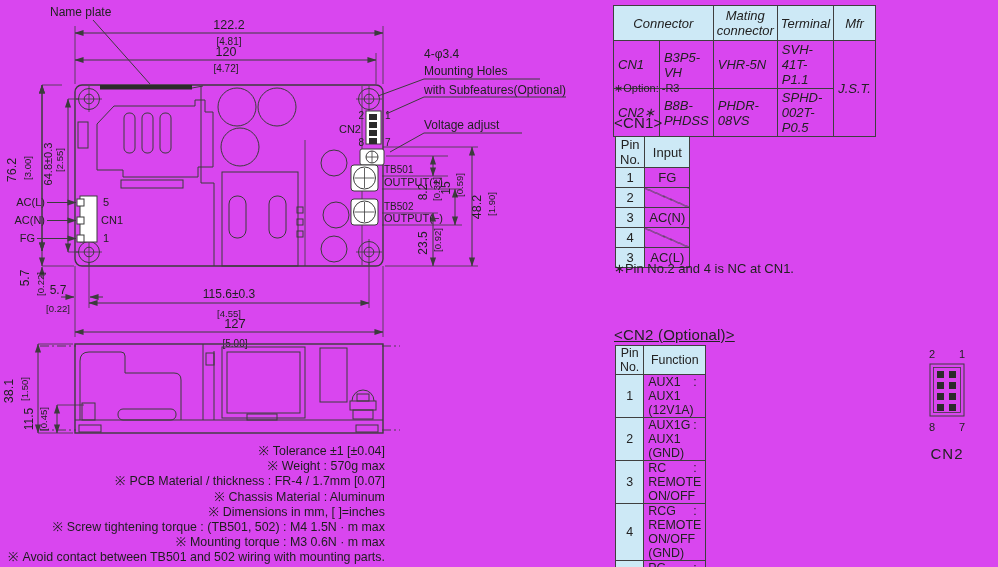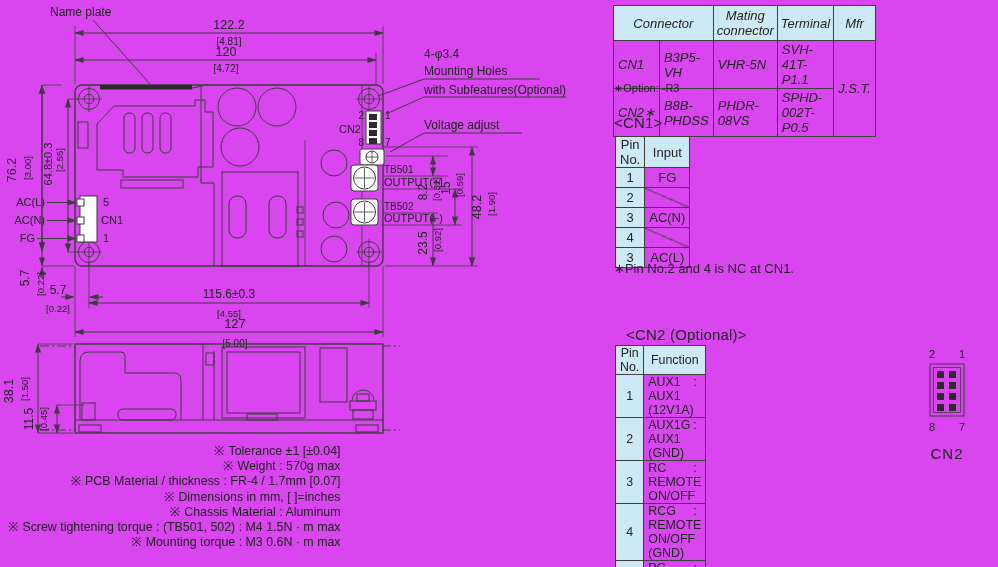--- a/index.html
+++ b/index.html
@@ -24,21 +24,21 @@
   table{border-collapse:collapse;color:#222;}
   .ctable{position:absolute;left:1px;top:5px;font-size:13px;border:1.5px solid #3f3f3f;}
   .ctable th,.ctable td{border:1px solid #3f3f3f;padding:1px 4px;height:20px;font-style:italic;}
   .ctable th{background:#cde9f6;font-weight:normal;text-align:center;padding:2px 3px;}
   .w1{width:44px;} .w2{width:80px;} .w3{width:78px;} .w4{width:104px;margin-left:28px;} .w5{width:32px;}
   .cellflex{display:flex;justify-content:space-between;align-items:center;}
   .ctr{text-align:center;}
   .optnote{position:absolute;left:2px;top:82px;font-size:11px;white-space:nowrap;}
   .sect-title{position:absolute;font-size:15px;letter-spacing:0.2px;white-space:nowrap;}
   .t-cn1{left:2px;top:114px;}
-  .t-cn2{left:14px;top:326px;}
+  .t-cn2{left:2px;top:326px;text-decoration:underline;}
   .pintable{position:absolute;font-size:13px;border:1.5px solid #3f3f3f;}
   .pintable th,.pintable td{border:1px solid #3f3f3f;padding:0 4px;height:19px;}
   .pintable th{background:#cde9f6;font-weight:normal;text-align:center;}
   .pc{background:#cde9f6;text-align:center;}
   .cn1t{left:3px;top:136px;}
   .cn1t .colpin{width:47px;} .cn1t .colin{width:62px;text-align:center;}
   .diag{background-image:linear-gradient(to top right,transparent 48.6%,#444 48.6%,#444 51.4%,transparent 51.4%);}
   .cn1note{position:absolute;left:2px;top:261px;font-size:13px;white-space:nowrap;}
   .cn2t{left:3px;top:345px;font-size:12.4px;}
   .cn2t .colpin{width:49px;} .cn2t .colfn{width:218px;text-align:left;}
@@ -282,24 +282,25 @@
       <text transform="rotate(-90 33 419)" x="33" y="419" text-anchor="middle" class="tA">11.5</text>
       <text transform="rotate(-90 47 419)" x="47" y="419" text-anchor="middle" class="tE">[0.45]</text>
     </g>
   </svg>
 
   
   <div class="notes">
     <div class="note"><span class="nm">※</span><span>Tolerance ±1 [±0.04]</span></div>
     <div class="note"><span class="nm">※</span><span>Weight : 570g max</span></div>
     <div class="note"><span class="nm">※</span><span>PCB Material / thickness : FR-4 / 1.7mm [0.07]</span></div>
+    <div class="note"><span class="nm">※</span><span>Chassis Material : Aluminum</span></div>
     <div class="note"><span class="nm">※</span><span>Dimensions in mm, [ ]=inches</span></div>
-    <div class="note"><span class="nm">※</span><span>Chassis Material : Aluminum</span></div>
     <div class="note"><span class="nm">※</span><span>Screw tightening torque : (TB501, 502) : M4 1.5N · m max</span></div>
     <div class="note"><span class="nm">※</span><span>Mounting torque : M3 0.6N · m max</span></div>
+    <div class="note"><span class="nm">※</span><span>Avoid contact between TB501 and 502 wiring with mounting parts.</span></div>
   </div>
 
   
   <div class="rightcol">
 
     <table class="ctable">
       <tbody>
           <tr>
         <th colspan="2">Connector</th>
         <th class="w3">Mating connector</th>

